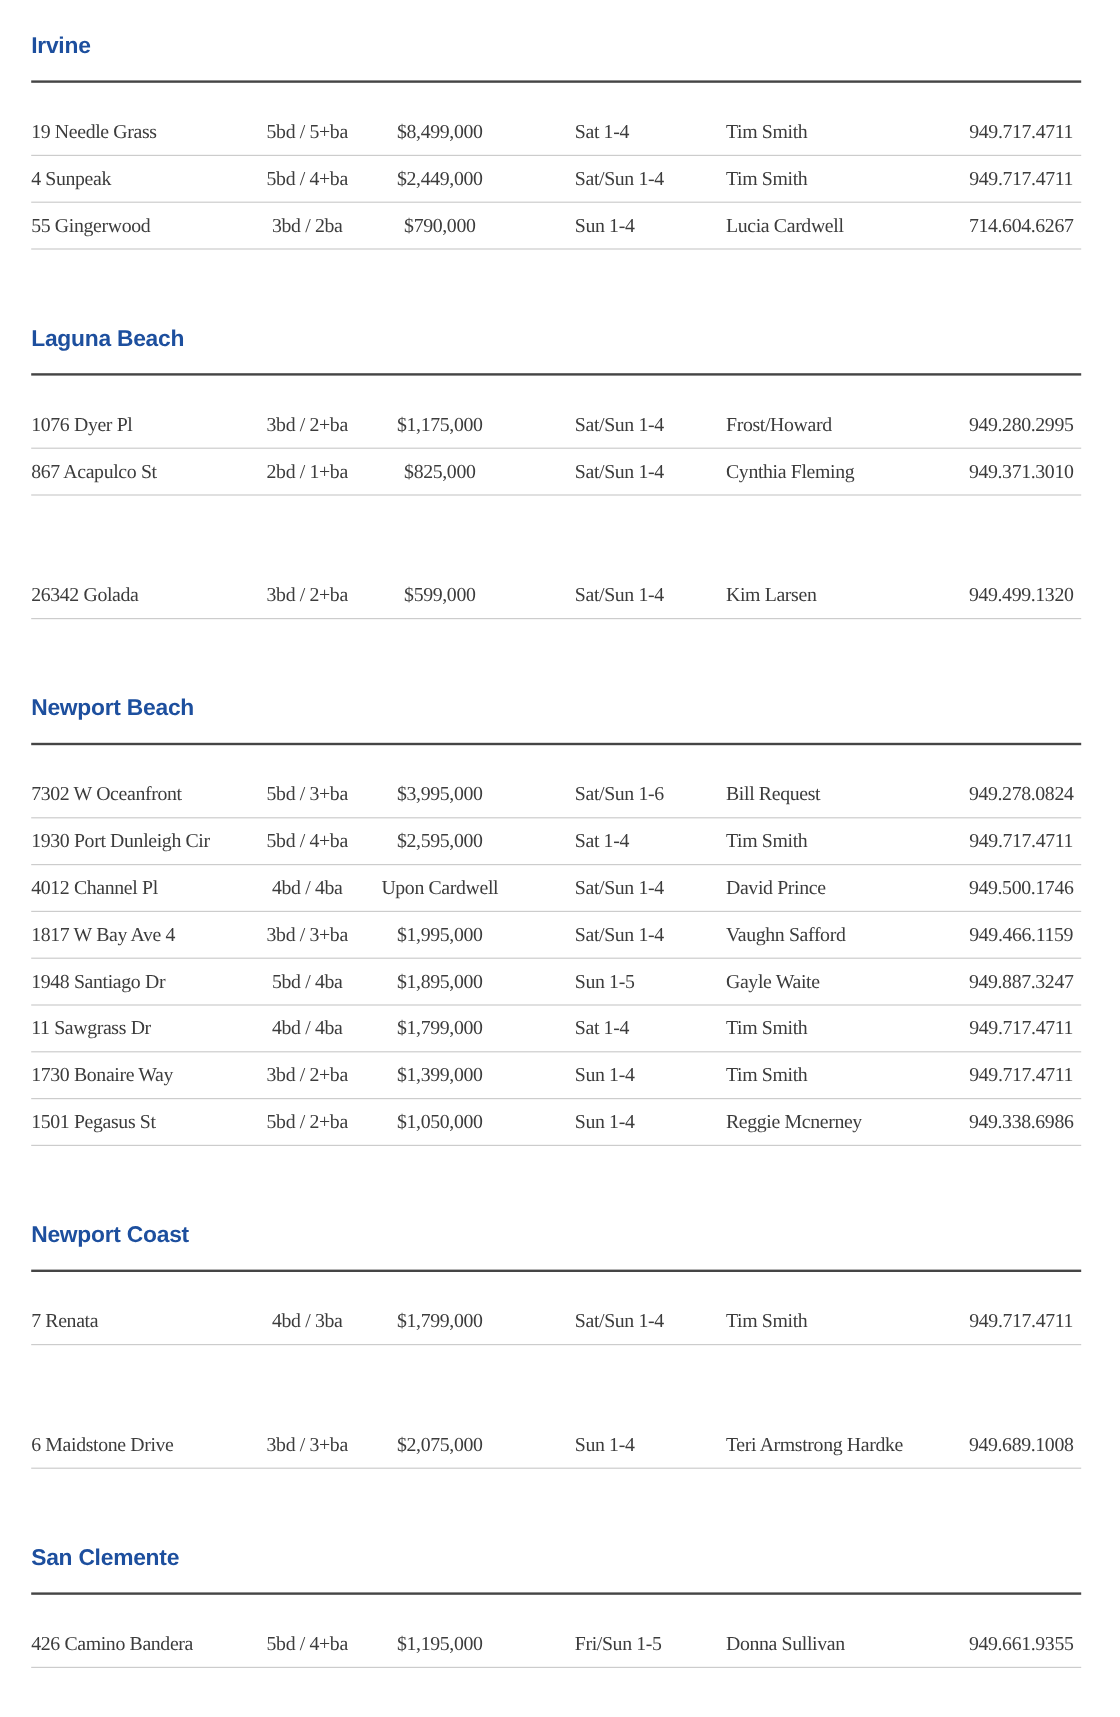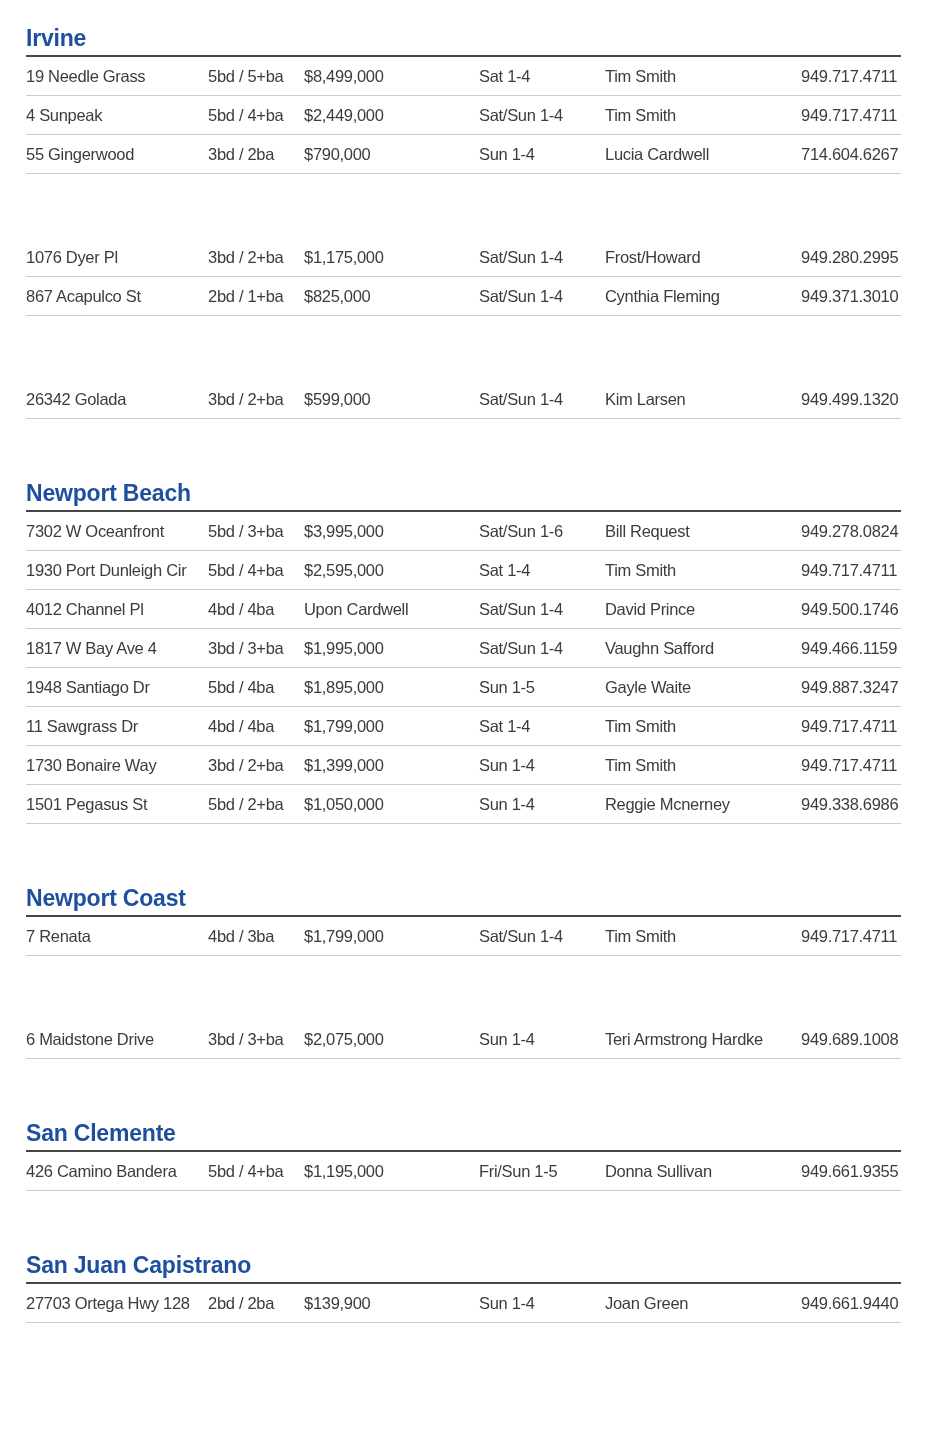--- a/index.html
+++ b/index.html
@@ -18,41 +18,42 @@
     width: 933px;
     height: 1431px;
     overflow: hidden;
   }
   .page {
     padding: 28px 32px 0 26px;
   }
   .section { margin-top: 64px; }
   .section:first-child { margin-top: 0; }
   .section-header {
-    font-size: 23px;
+    font-size: 19px;
     font-weight: bold;
     color: var(--heading);
     letter-spacing: -0.2px;
     line-height: 21px;
-    padding-bottom: 6px;
+    padding-bottom: 18px;
     border-bottom: 2px solid var(--heading-rule);
-    margin-bottom: 0;
+    margin-bottom: 22px;
   }
   .listing-row {
     display: grid;
     grid-template-columns: 182px 96px 125px 176px 196px 1fr;
     align-items: center;
     height: 39px;
     border-bottom: 1px solid var(--row-divider);
     color: var(--text);
     font-size: 16.5px;
     letter-spacing: -0.3px;
     white-space: nowrap;
-  }
-  .cell-bdba, .cell-price, .cell-phone { text-align: left; }
+    font-family: Liberation Serif, serif;
+  }
+  .cell-bdba, .cell-price, .cell-phone { text-align: center; }
   .cell-time { padding-left: 50px; }
 </style>
 </head>
 <body>
 
 <div class="page">
   <div class="section">
     <h2 class="section-header">Irvine</h2>
     <div>
   <div class="listing-row">
@@ -78,20 +79,21 @@
     <span class="cell-bdba">3bd / 2ba</span>
     <span class="cell-price">$790,000</span>
     <span class="cell-time">Sun 1-4</span>
     <span class="cell-agent">Lucia Cardwell</span>
     <span class="cell-phone">714.604.6267</span>
   </div>
 </div>
   </div>
 
   <div class="section">
+    <h2 class="section-header">Laguna Beach</h2>
     <div>
   <div class="listing-row">
     <span class="cell-address">1076 Dyer Pl</span>
     <span class="cell-bdba">3bd / 2+ba</span>
     <span class="cell-price">$1,175,000</span>
     <span class="cell-time">Sat/Sun 1-4</span>
     <span class="cell-agent">Frost/Howard</span>
     <span class="cell-phone">949.280.2995</span>
   </div>
 

